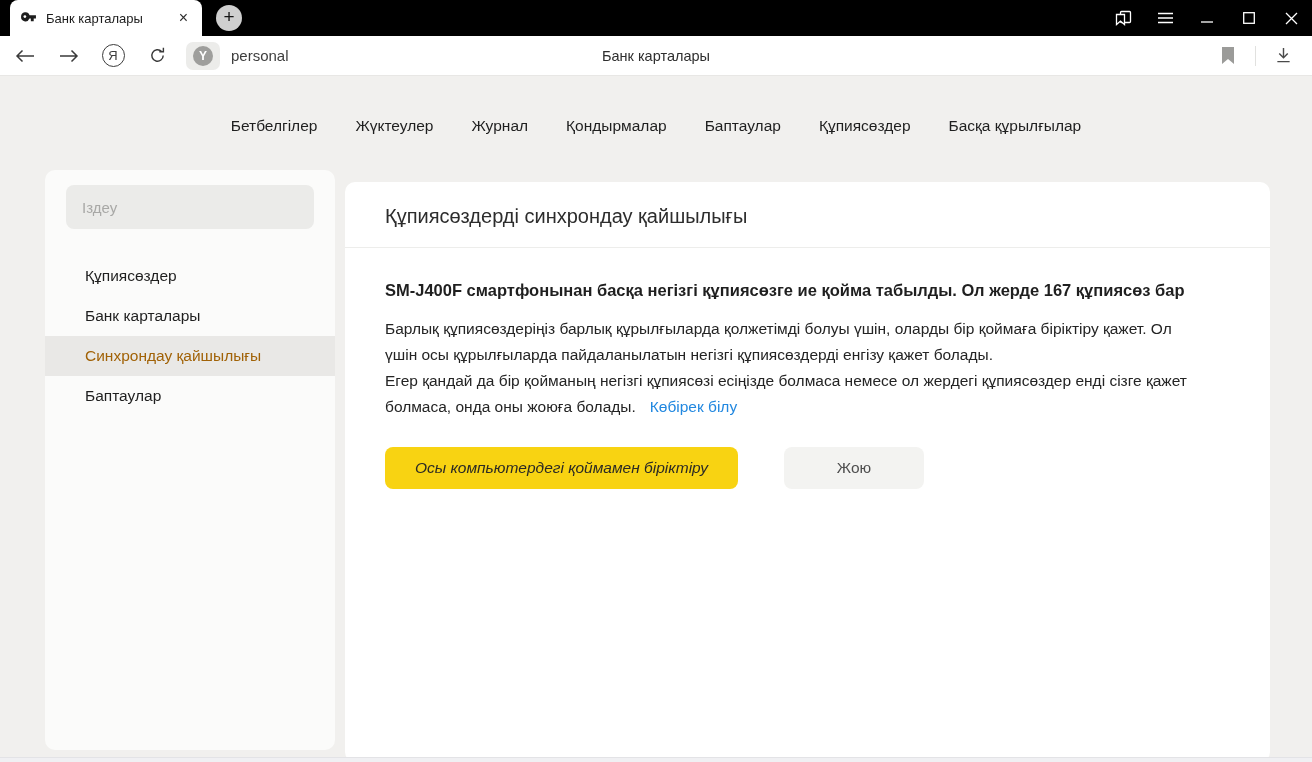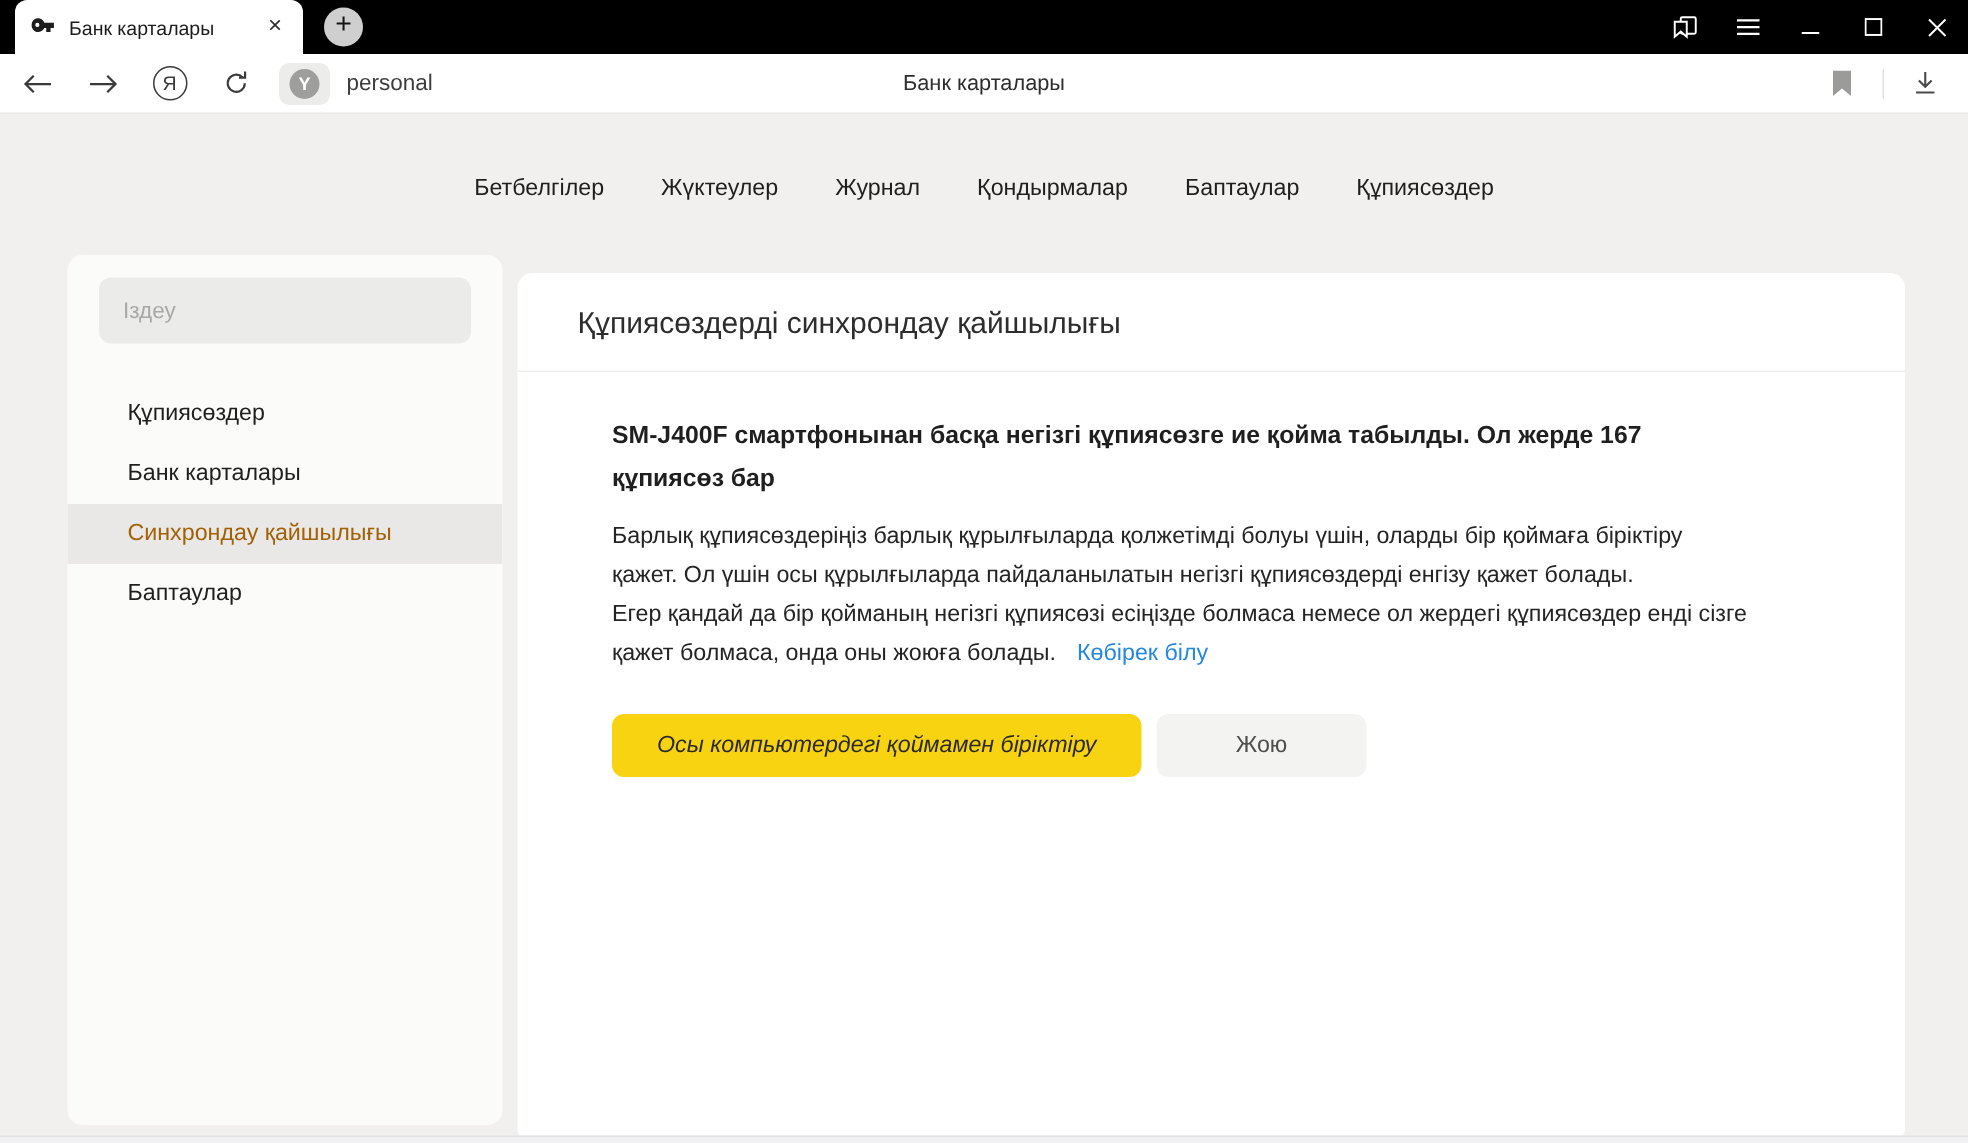--- a/index.html
+++ b/index.html
@@ -53,30 +53,30 @@
   .side-items { margin-top:27px; }
   .side-item { height:40px; display:flex; align-items:center; padding-left:40px;
                font-size:15.5px; color:#1f1f1f; cursor:pointer; }
   .side-item.selected { background:#e9e8e6; color:#a16207; }
 
   
   .main { position:absolute; left:345px; top:182px; width:925px; height:580px;
           background:#fff; border-radius:10px; overflow:hidden; }
   .main-heading { padding:23px 40px 19px; font-size:20px; color:#2d2d2d; }
   .main-divider { height:1px; background:#ededeb; }
-  .main-body { padding:28px 63px 0; max-width:885px; }
+  .main-body { padding:28px 40px 0; max-width:885px; }
   .alert-title { font-size:16.5px; font-weight:bold; color:#1f1f1f; line-height:29px; max-width:820px; }
   .body-text { margin-top:11px; font-size:15.5px; color:#242424; line-height:26px; max-width:835px; }
   .body-text p { margin:0; }
   .more-link { color:#2288e0; text-decoration:none; margin-left:14px; cursor:pointer; }
   .actions { margin-top:27px; display:flex; gap:10px; }
   .btn { height:42px; border:none; border-radius:8px; font-size:15.5px; cursor:pointer;
          font-family:"Liberation Sans","DejaVu Sans",sans-serif; }
   .btn-yellow { background:#f8d312; color:#2b2a25; padding:0 30px;font-style:italic; }
-  .btn-gray { background:#f3f3f1; color:#4e4e4e; width:140px; }
+  .btn-gray { background:#f3f3f1; color:#4e4e4e; width:140px;margin-left:36px; }
 
   .bottom-strip { position:absolute; left:0; right:0; bottom:0; height:5px;
                   background:#f0f0f3; border-top:1px solid #e3e3e6; }
 </style>
 </head>
 <body>
 
 <div class="window">
 
   <div class="titlebar">
@@ -166,20 +166,21 @@
     </div>
   </div>
 
   <div class="navtabs">
     <span class="navtab">Бетбелгілер</span>
     <span class="navtab">Жүктеулер</span>
     <span class="navtab">Журнал</span>
     <span class="navtab">Қондырмалар</span>
     <span class="navtab">Баптаулар</span>
     <span class="navtab">Құпиясөздер</span>
+    <span class="navtab">Басқа құрылғылар</span>
   </div>
 
   <aside class="sidebar">
     <input class="search-input" type="text" value="" placeholder="Іздеу" style="">
     <div class="side-items">
       <div class="side-item">Құпиясөздер</div>
       <div class="side-item">Банк карталары</div>
       <div class="side-item selected">Синхрондау қайшылығы</div>
       <div class="side-item">Баптаулар</div>
     </div>

